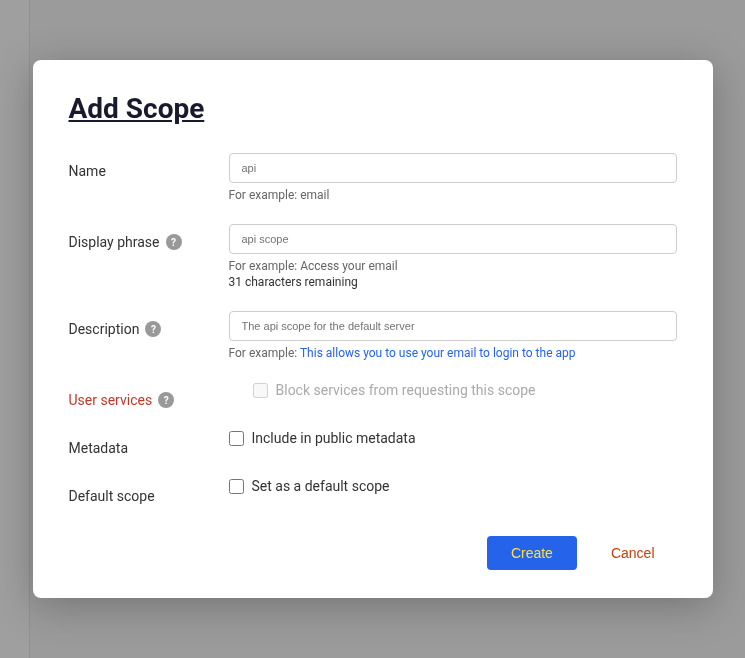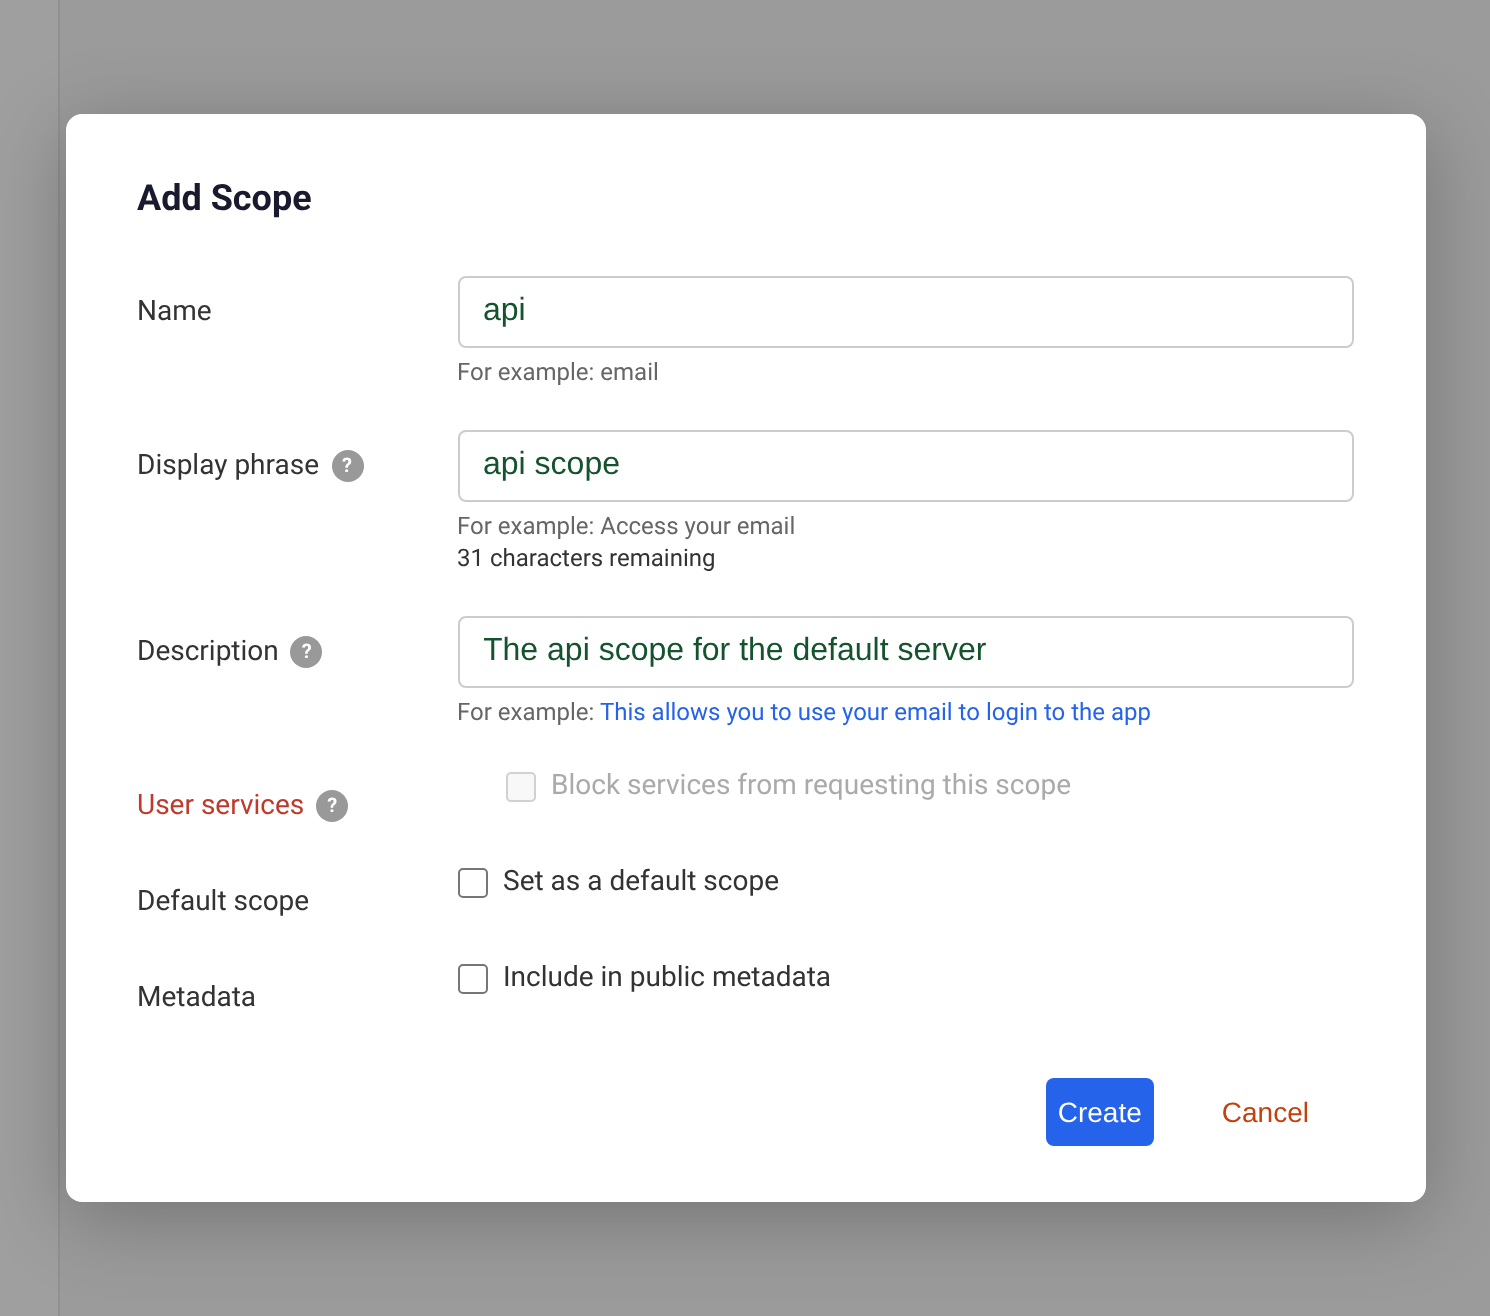--- a/index.html
+++ b/index.html
@@ -44,24 +44,25 @@
     .modal {
       background: #fff;
       border-radius: 8px;
       width: 680px;
       padding: 32px 36px 28px 36px;
       box-shadow: 0 8px 40px rgba(0,0,0,0.25);
       position: relative;
     }
 
     .modal-title {
-      font-size: 18px;
+      font-size: 28px;
       font-weight: 700;
       color: #1a1a2e;
       margin-bottom: 28px;
+      text-decoration: underline;
     }
 
     .form-row {
       display: flex;
       align-items: flex-start;
       margin-bottom: 22px;
     }
 
     .form-label {
       width: 160px;
@@ -95,22 +96,22 @@
 
     .form-control-wrap {
       flex: 1;
     }
 
     .form-input {
       width: 100%;
       border: 1px solid #ccc;
       border-radius: 4px;
       padding: 8px 12px;
-      font-size: 16px;
-      color: #14532d;
+      font-size: 11px;
+      color: #737373;
       outline: none;
     }
 
     .hint-text {
       font-size: 12px;
       color: #666;
       margin-top: 5px;
     }
 
     .hint-text a, .hint-link {
@@ -163,24 +164,24 @@
     .modal-footer {
       display: flex;
       justify-content: flex-end;
       gap: 12px;
       margin-top: 24px;
       padding-top: 8px;
     }
 
     .btn-create {
       background: #2563eb;
-      color: #ffffff;
+      color: #fde047;
       border: none;
       border-radius: 4px;
-      padding: 9px 6px;
+      padding: 9px 24px;
       font-size: 14px;
       font-weight: 500;
       cursor: pointer;
     }
 
     .btn-cancel {
       background: transparent;
       color: #c2410c;
       border: none;
       border-radius: 4px;
@@ -245,41 +246,41 @@
       <div class="form-control-wrap">
         <div class="checkbox-row nested-checkbox">
           <input type="checkbox" disabled="" style="">
           <label class="checkbox-label disabled">Block services from requesting this scope</label>
         </div>
       </div>
     </div>
 
     <div class="form-row">
       <div class="form-label">
+        <span>Metadata</span>
+      </div>
+      <div class="form-control-wrap">
+        <div class="checkbox-row">
+          <input type="checkbox" style="">
+          <label class="checkbox-label">Include in public metadata</label>
+        </div>
+      </div>
+    </div>
+
+    <div class="form-row">
+      <div class="form-label">
         <span>Default scope</span>
       </div>
       <div class="form-control-wrap">
         <div class="checkbox-row">
           <input type="checkbox" style="">
           <label class="checkbox-label">Set as a default scope</label>
         </div>
       </div>
     </div>
 
-    <div class="form-row">
-      <div class="form-label">
-        <span>Metadata</span>
-      </div>
-      <div class="form-control-wrap">
-        <div class="checkbox-row">
-          <input type="checkbox" style="">
-          <label class="checkbox-label">Include in public metadata</label>
-        </div>
-      </div>
-    </div>
-
     <div class="modal-footer">
       <button class="btn-create">Create</button>
       <button class="btn-cancel">Cancel</button>
     </div>
 
   </div>
 </div>
 
 </body></html>

